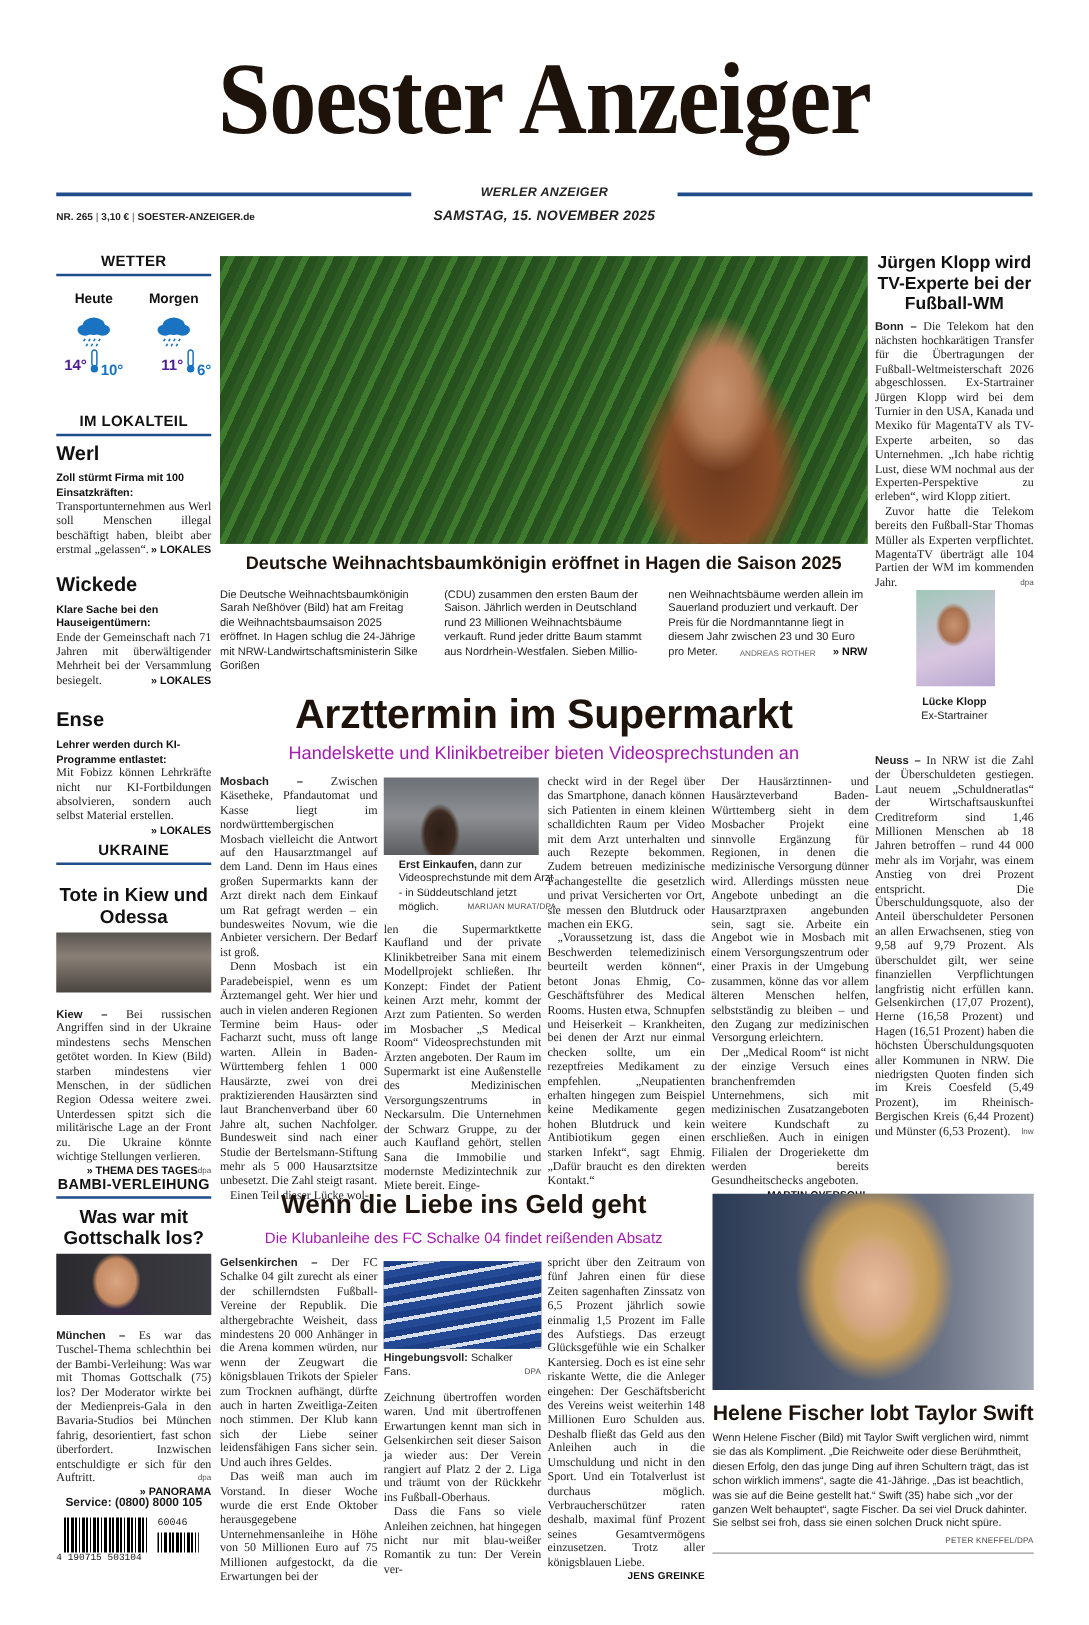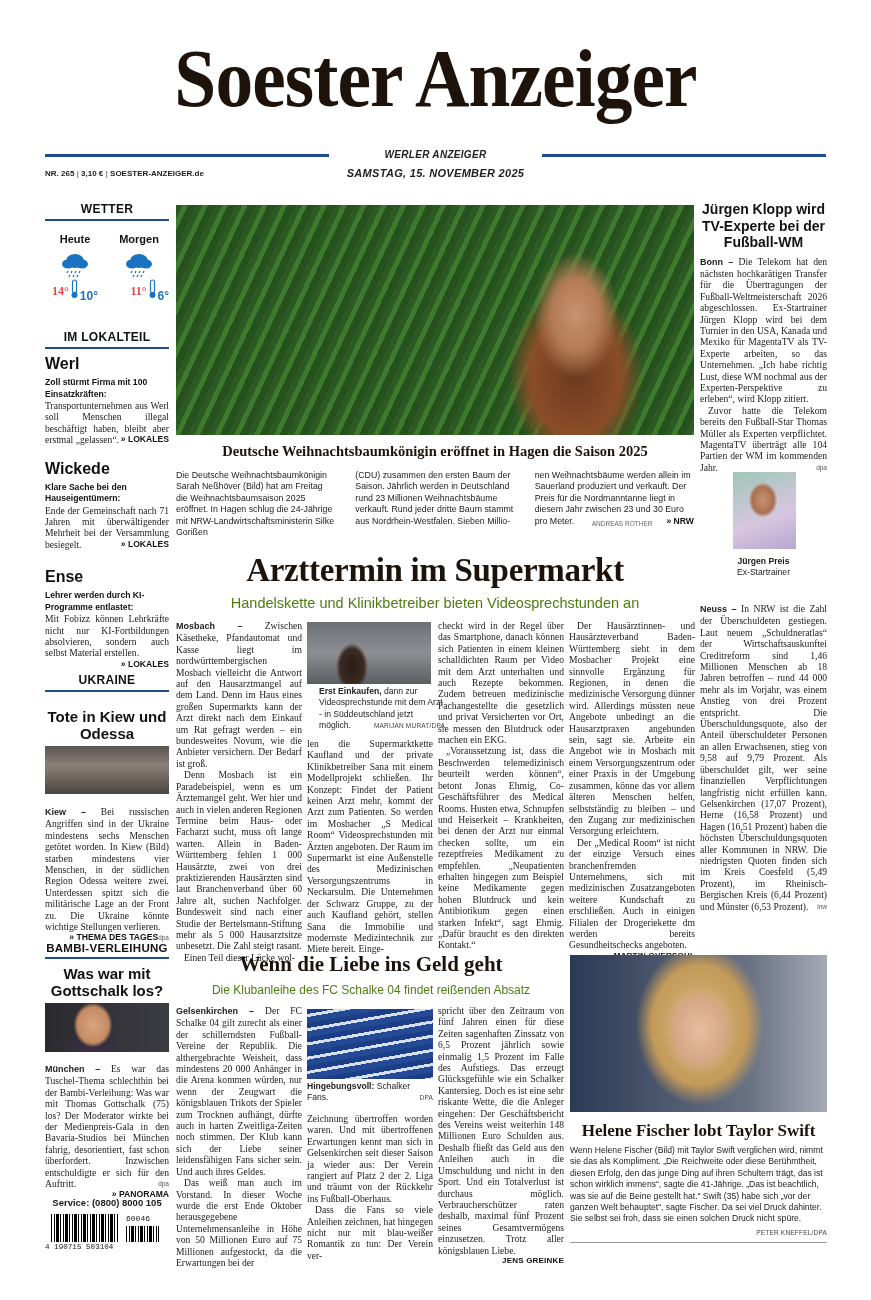--- a/index.html
+++ b/index.html
@@ -20,21 +20,21 @@
   .teaser-lead { font-family: "Liberation Sans", sans-serif; font-weight: bold; font-size: 8.6px; line-height: 11.5px; color: #111; }
   .body { font-family: "Liberation Serif", serif; font-size: 9.6px; line-height: 11.4px; color: #222; text-align: justify; hyphens: auto; }
   .body b.dl { font-family: "Liberation Sans", sans-serif; font-weight: bold; font-size: 9px; }
   .ref { font-family: "Liberation Sans", sans-serif; font-weight: bold; font-size: 8.6px; color: #111; text-align: right; }
   .ref-inline { font-family: "Liberation Sans", sans-serif; font-weight: bold; font-size: 8.6px; color: #111; float: right; }
   .src { font-family: "Liberation Sans", sans-serif; font-size: 6.5px; color: #555; float: right; }
   .side-head { font-family: "Liberation Sans", sans-serif; font-weight: bold; font-size: 15px; line-height: 17px; text-align: center; color: #111; }
 
   
   .wx-day { font-family: "Liberation Sans", sans-serif; font-weight: bold; font-size: 11px; text-align: center; color: #111; }
-  .temp-hi { font-family: Liberation Serif, serif; font-weight: bold; font-size: 12px; color: #ef4444; }
+  .temp-hi { font-family: Liberation Sans, sans-serif; font-weight: bold; font-size: 12px; color: #4c1d95; }
   .temp-lo { font-family: "Liberation Sans", sans-serif; font-weight: bold; font-size: 12px; color: #1a73c0; }
 
   
   .photo { overflow: hidden; }
   .photo-tree { background:
       radial-gradient(ellipse 60px 90px at 400px 110px, #c7926f 0%, #b37b55 40%, transparent 70%),
       radial-gradient(ellipse 90px 120px at 400px 170px, #6d3a1f 0%, #8a4d28 50%, transparent 75%),
       repeating-linear-gradient(115deg, #2c5a22 0 6px, #3e7a2e 6px 11px, #27501f 11px 18px),
       linear-gradient(180deg, #2f5e26, #1f4519);
   }
@@ -42,22 +42,22 @@
   .photo-gottschalk { background: radial-gradient(ellipse 26px 30px at 48px 22px, #d9a582 0%, #c48a63 60%, transparent 75%), radial-gradient(ellipse 40px 30px at 48px 50px, #3a2b4a 0%, transparent 80%), linear-gradient(90deg, #2b2b2f, #3b3b42); }
   .photo-klopp { background: radial-gradient(ellipse 18px 22px at 30px 28px, #c99373 0%, #a8704f 60%, transparent 80%), linear-gradient(160deg, #9fc7b7, #d8c6e0 60%, #b7a6cf); }
   .photo-arzt { background: radial-gradient(ellipse 20px 30px at 45px 45px, #2b1d16 0%, #3b2a20 60%, transparent 80%), linear-gradient(180deg, #6d7176, #8d8f93 50%, #5b5d61); }
   .photo-schalke { background: repeating-linear-gradient(170deg, #1b3e86 0 5px, #d7dfee 5px 8px, #244a95 8px 14px), linear-gradient(180deg, #1b2c5a, #2f3b55); }
   .photo-helene { background: radial-gradient(ellipse 48px 60px at 130px 75px, #e7bd9d 0%, #d7a887 50%, transparent 75%), radial-gradient(ellipse 80px 100px at 130px 70px, #d8b878 0%, #c29a5a 60%, transparent 80%), linear-gradient(90deg, #2b3a55, #6a7284 70%, #a5aab6); }
 
   .caption { font-family: "Liberation Sans", sans-serif; font-size: 8.6px; line-height: 11.4px; color: #222; }
   .caption b { font-weight: bold; }
   .credit { font-family: "Liberation Sans", sans-serif; font-size: 6.5px; color: #444; letter-spacing: 0.2px; float: right; }
 
-  .main-head { font-family: Liberation Serif, serif; font-weight: bold; color: #1d130b; text-align: center; }
-  .sub-head { font-family: "Liberation Sans", sans-serif; color: #4d7c0f; text-align: center; }
+  .main-head { font-family: Liberation Sans, sans-serif; font-weight: bold; color: #1d130b; text-align: center; }
+  .sub-head { font-family: "Liberation Sans", sans-serif; color: #a21caf; text-align: center; }
 
   .col { position: absolute; }
   .indent { text-indent: 8px; }
   .author { font-family: "Liberation Sans", sans-serif; font-weight: bold; font-size: 8px; color: #111; text-align: right; letter-spacing: 0.2px; }
   .grey-rule { background: #999; height: 1px; }
   .barcode { background: repeating-linear-gradient(90deg, #000 0 1.5px, #fff 1.5px 3px, #000 3px 4px, #fff 4px 5.5px, #000 5.5px 8px, #fff 8px 9px); }
 </style>
 </head>
 <body>
 
@@ -211,21 +211,21 @@
     <b class="dl">Bonn –</b>
     <span>Die Telekom hat den nächsten hochkarätigen Transfer für die Übertragungen der Fußball-Weltmeisterschaft 2026 abgeschlossen. Ex-Startrainer Jürgen Klopp wird bei dem Turnier in den USA, Kanada und Mexiko für MagentaTV als TV-Experte arbeiten, so das Unternehmen. „Ich habe richtig Lust, diese WM nochmal aus der Experten-Perspektive zu erleben“, wird Klopp zitiert.</span>
   </div>
   <div class="body indent">
     <span>Zuvor hatte die Telekom bereits den Fußball-Star Thomas Müller als Experten verpflichtet. MagentaTV überträgt alle 104 Partien der WM im kommenden Jahr.</span>
     <span class="src">dpa</span>
   </div>
 </div>
 <div class="abs photo photo-klopp" style="left:733px; top:472px; width:63px; height:77px;"></div>
 <div class="abs" style="left:700px; top:556px; width:127px; text-align:center; font-family:'Liberation Sans',sans-serif; font-size:8.6px; line-height:11px;">
-  <div style="font-weight:bold;">Jürgen Preis</div>
+  <div style="font-weight:bold;">Lücke Klopp</div>
   <div>Ex-Startrainer</div>
 </div>
 
 <div class="abs main-head" style="left:176px; top:552px; width:518px; font-size:33px; letter-spacing:-0.3px;">Arzttermin im Supermarkt</div>
 <div class="abs sub-head" style="left:176px; top:595px; width:518px; font-size:14.5px;">Handelskette und Klinikbetreiber bieten Videosprechstunden an</div>
 
 <div class="col" style="left:176px; top:620px; width:126px;">
   <div class="body">
     <b class="dl">Mosbach –</b>
     <span>Zwischen Käsetheke, Pfandautomat und Kasse liegt im nordwürttembergischen Mosbach vielleicht die Antwort auf den Hausarztmangel auf dem Land. Denn im Haus eines großen Supermarkts kann der Arzt direkt nach dem Einkauf um Rat gefragt werden – ein bundesweites Novum, wie die Anbieter versichern. Der Bedarf ist groß.</span>

